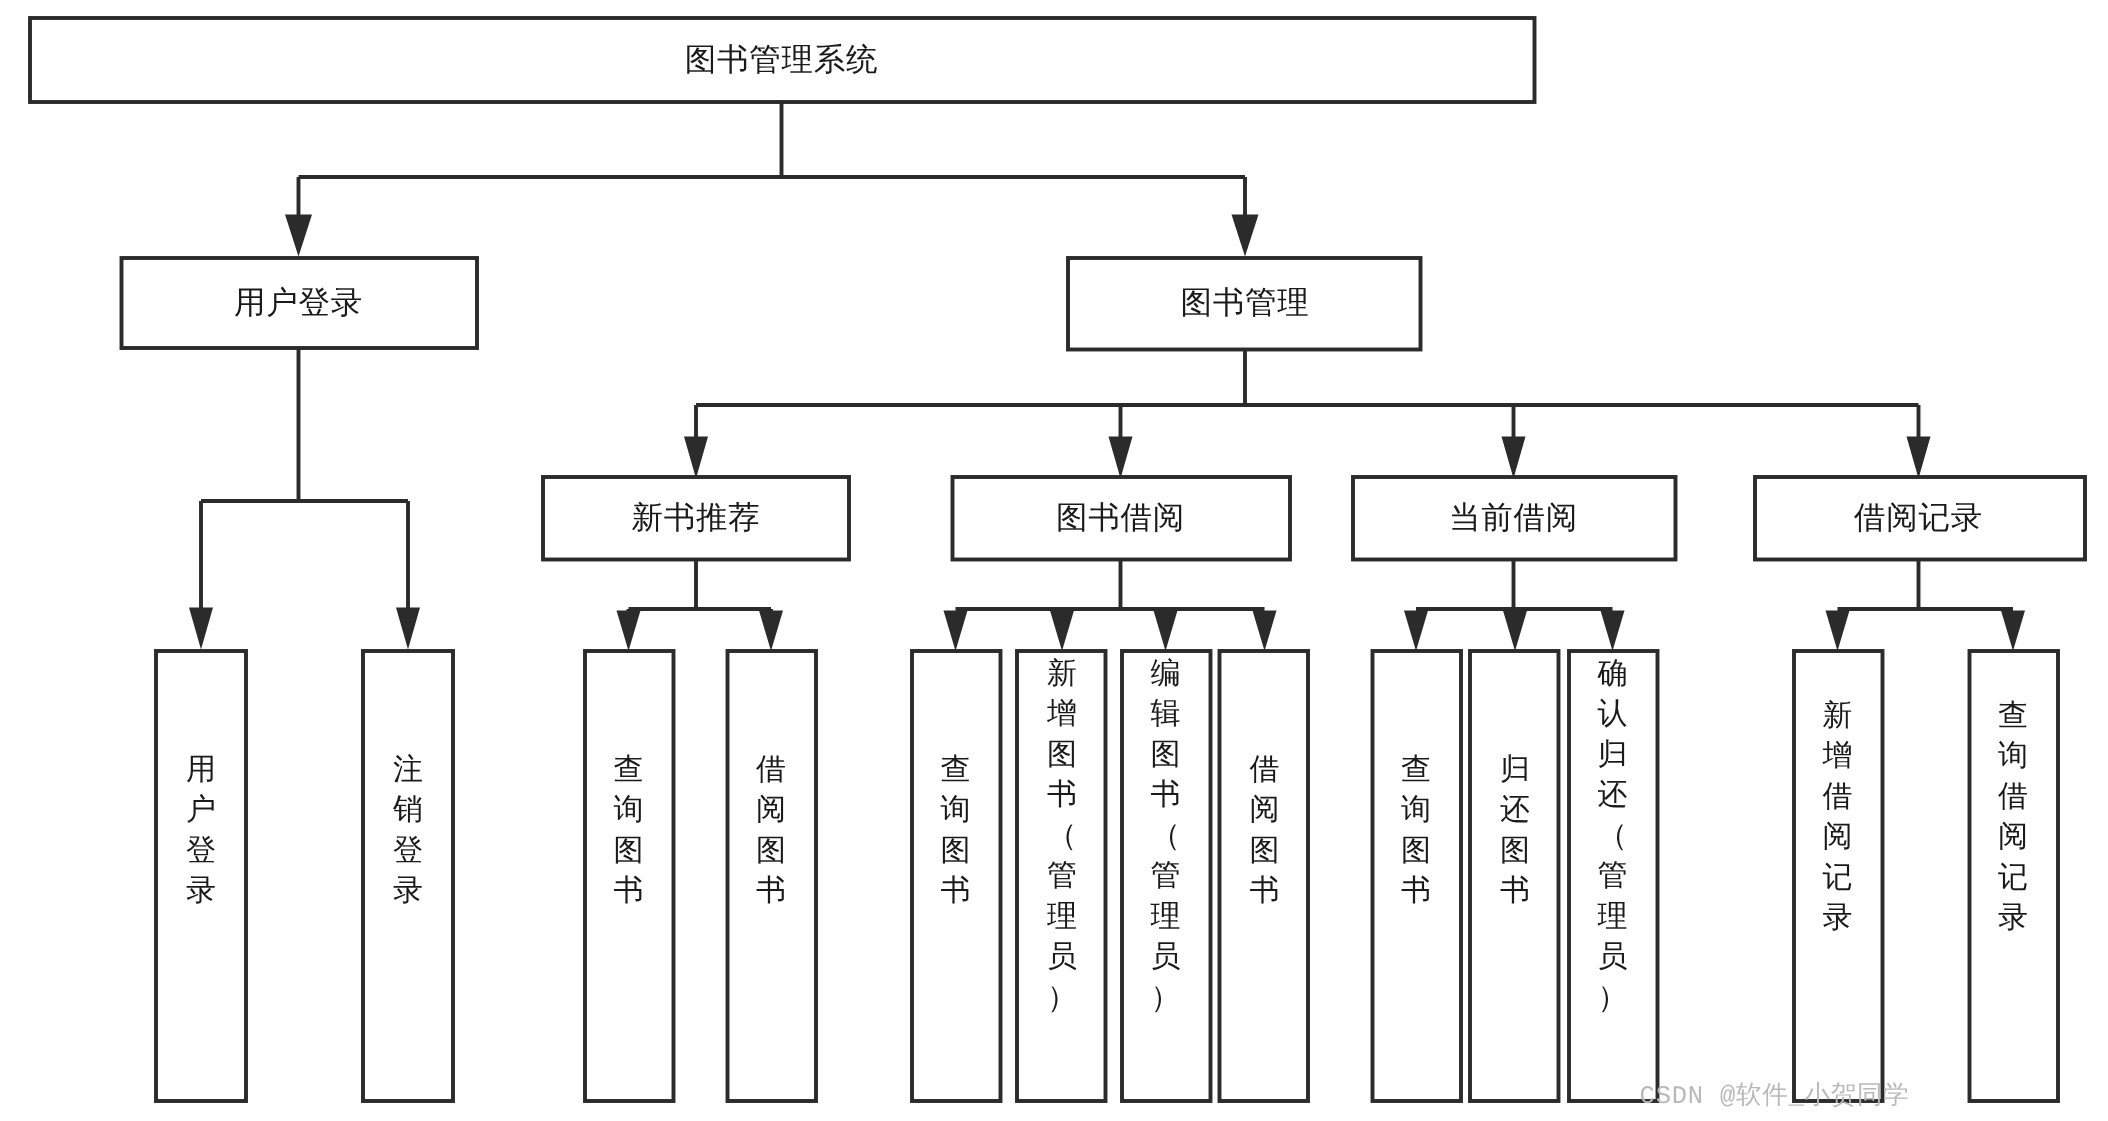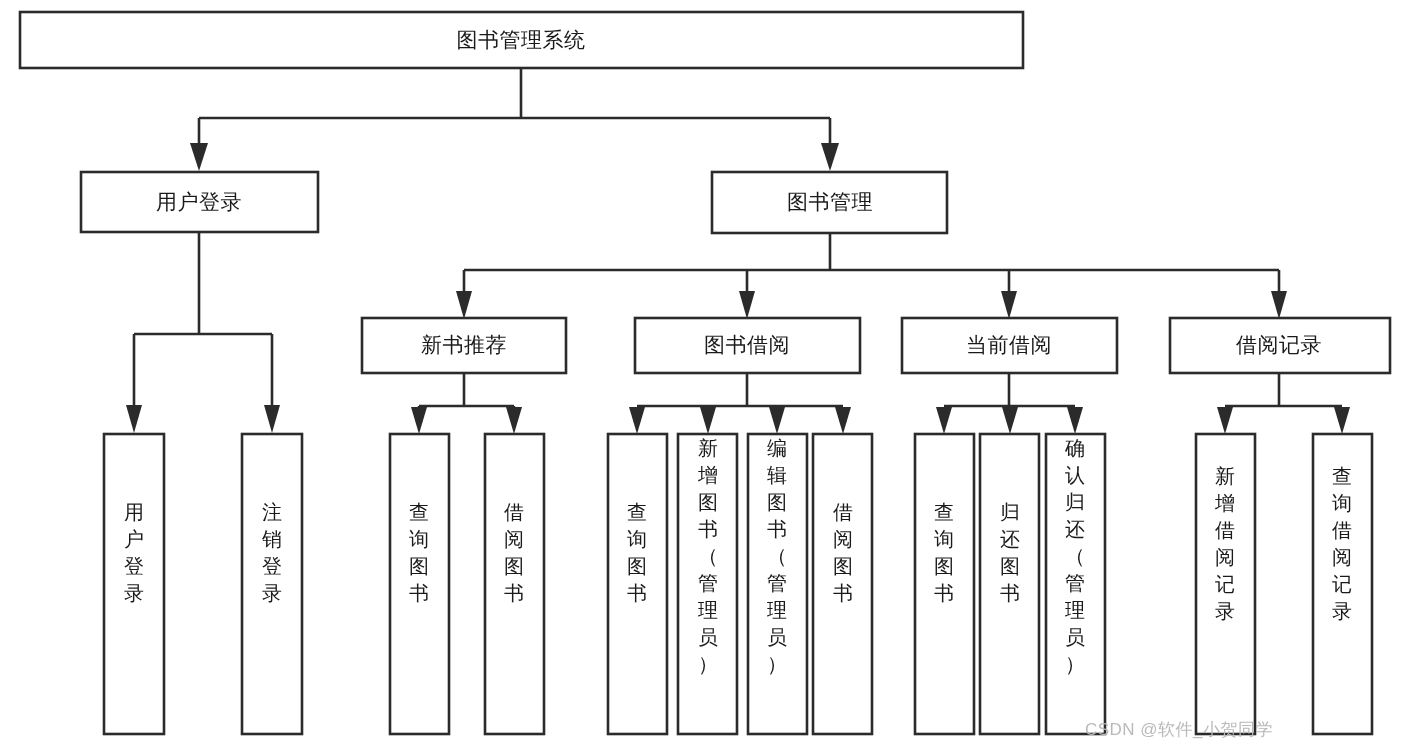--- a/index.html
+++ b/index.html
@@ -55,21 +55,21 @@
     font-family: "DejaVu Sans", "Liberation Sans", sans-serif;
     font-size: 20px;
     fill: #1a1a1a;
     text-anchor: middle;
     letter-spacing: 0px;
   }
   .watermark {
     position: absolute;
     right: 14px;
     bottom: 6px;
-    font-family: Liberation Sans, sans-serif;
+    font-family: Liberation Mono, monospace;
     font-size: 17px;
     color: #b9b9b9;
     white-space: nowrap;
     user-select: none;
     letter-spacing: 0.5px;
   }
 </style>
 </head>
 <body>
 

